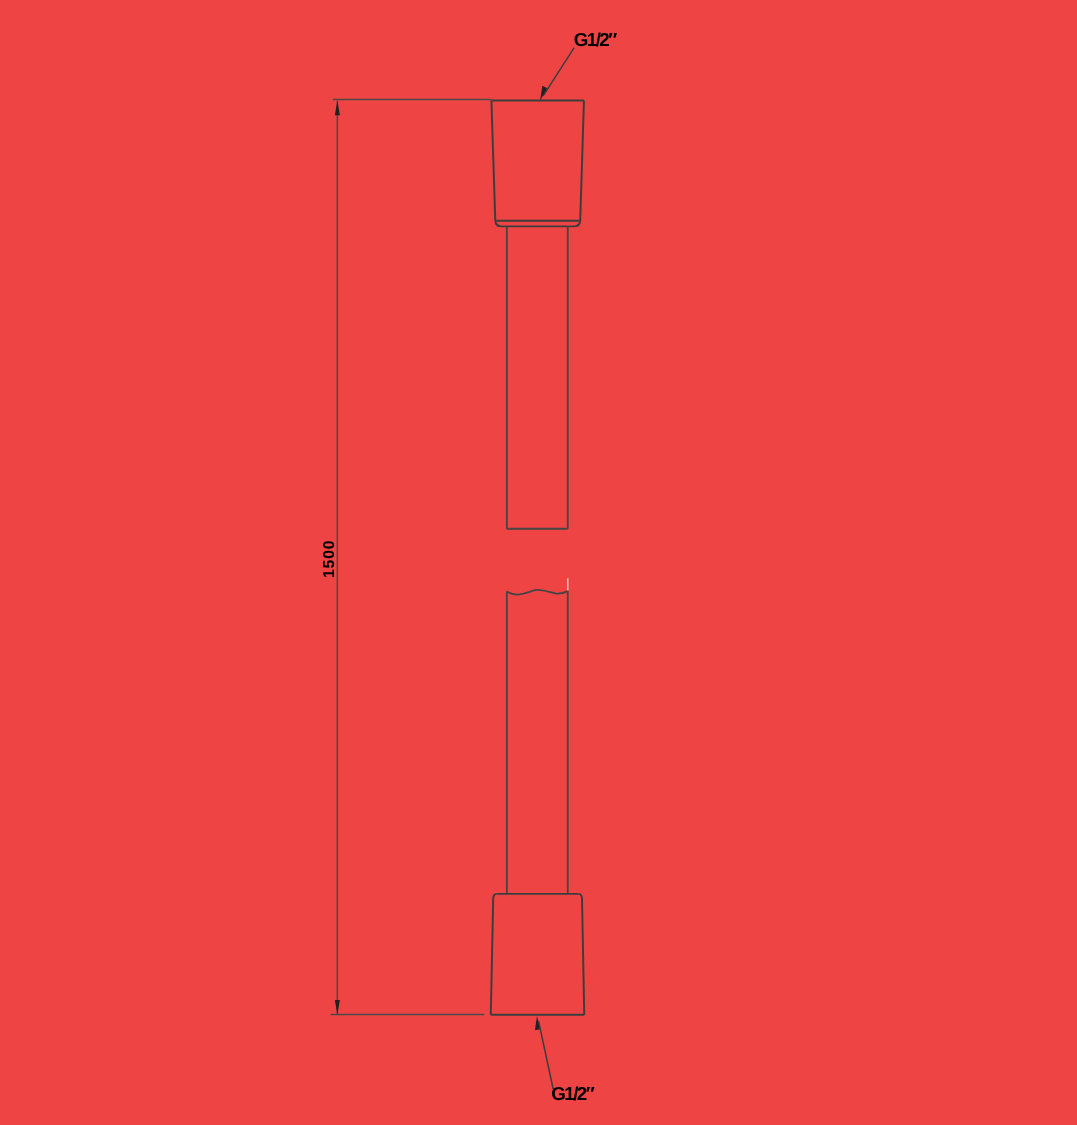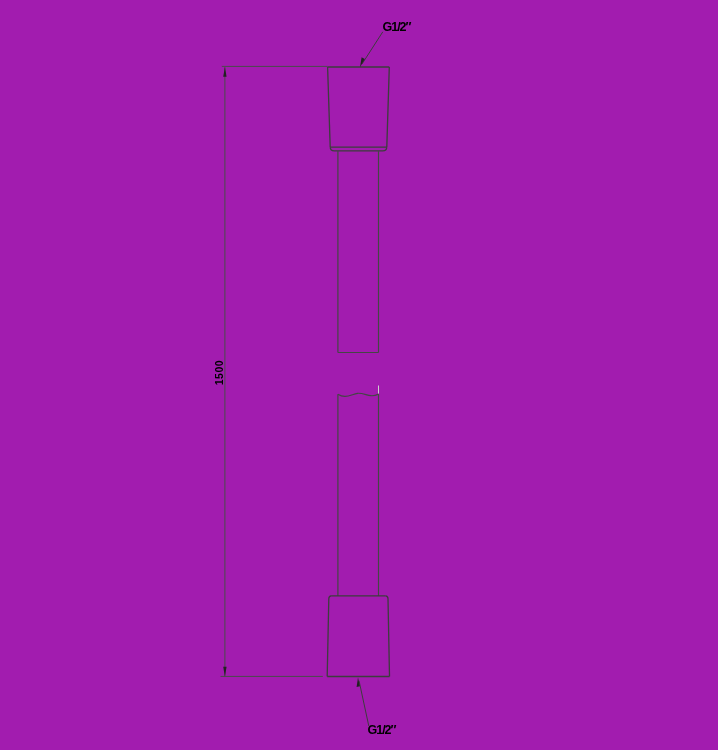--- a/index.html
+++ b/index.html
@@ -1,16 +1,16 @@
 <!DOCTYPE html>
 <html><head>
 <meta charset="utf-8">
 <style>
   html,body{margin:0;padding:0;background:#ffffff;}
-  .page{position:relative;width:718px;height:750px;background:#a21caf;overflow:hidden;}
+  .page{position:relative;width:718px;height:750px;background:#ef4444;overflow:hidden;}
   svg{position:absolute;left:0;top:0;}
   text{font-family:"Liberation Sans",sans-serif;font-weight:bold;fill:#000;}
 </style>
 </head>
 <body>
 <div class="page">
 <svg width="718" height="750" viewBox="0 0 718 750">
 
   <line x1="221.8" y1="66.4" x2="327.6" y2="66.4" stroke="#4a4a4a" stroke-width="1"></line>
 

